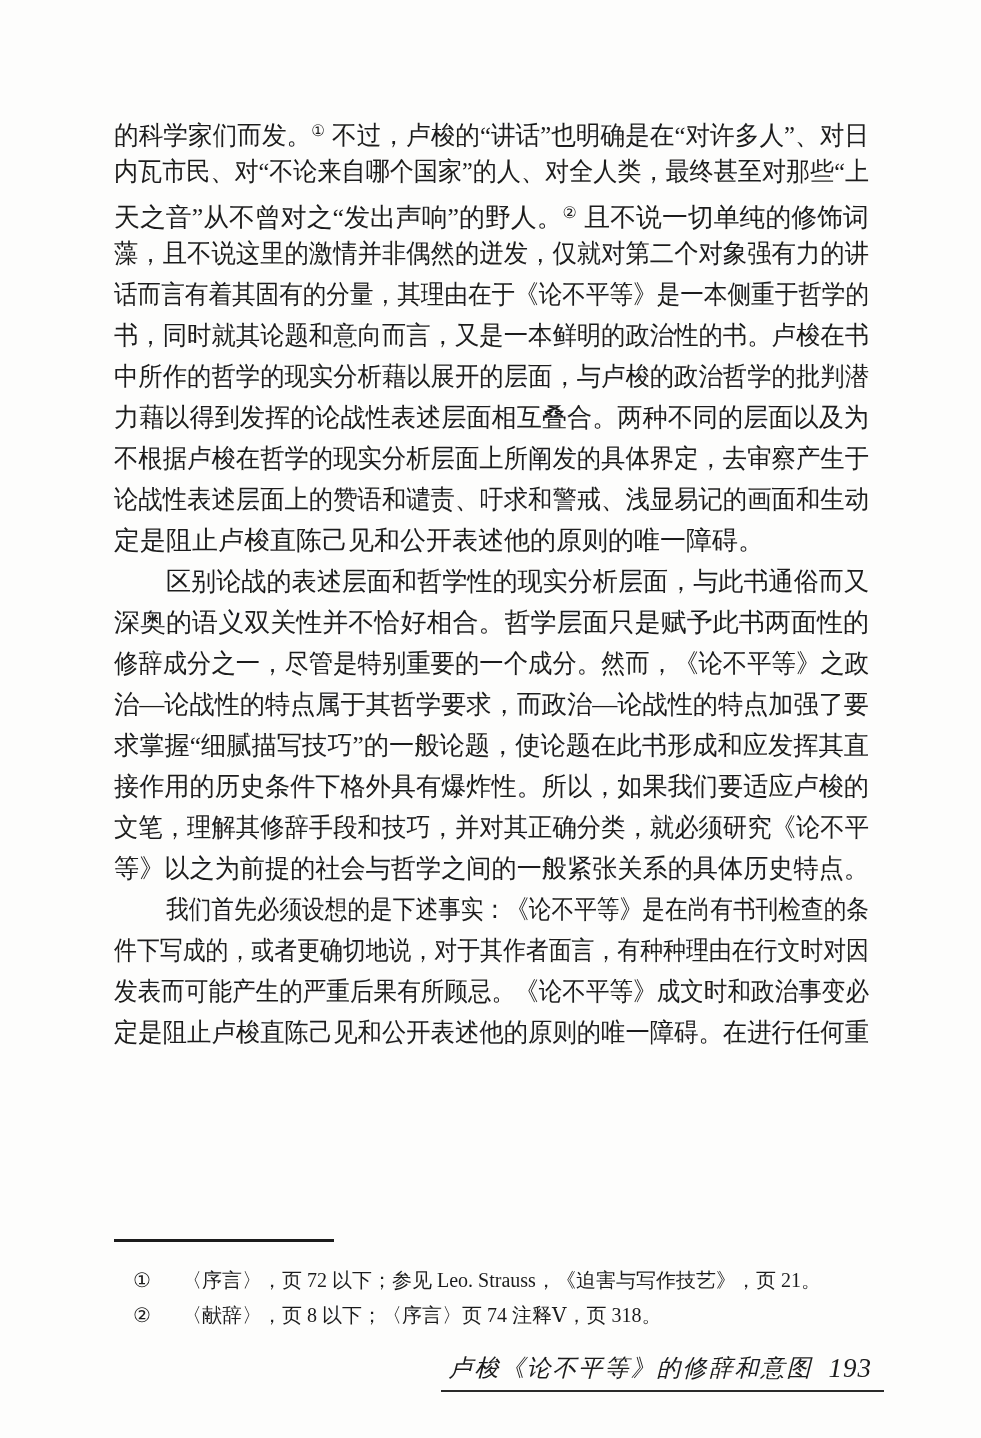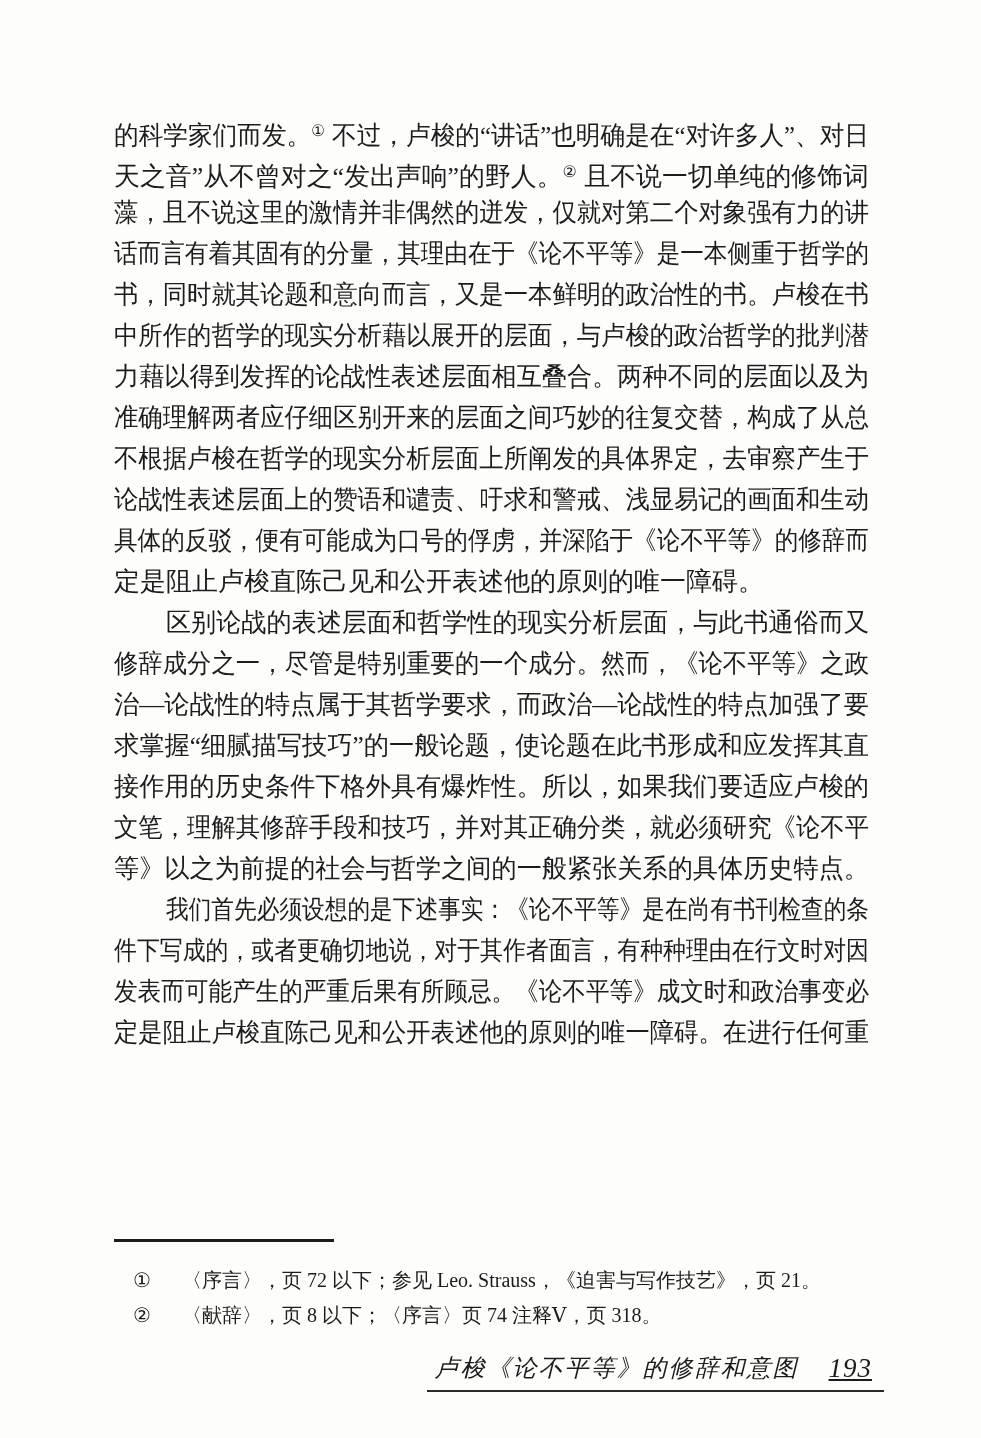--- a/index.html
+++ b/index.html
@@ -47,45 +47,44 @@
     position:absolute; top:1351px; right:97px;
     display:flex; align-items:center;
     font-style:italic;
     font-size:24px;
     line-height:34px;
     border-bottom:2px solid #2a2a2a;
     padding:0 12px 5px 8px;
     letter-spacing:2px;
   }
   .footer .pagenum{
-    margin-left:30px;
+    margin-left:16px;
     font-size:27px;
     letter-spacing:1px;
-    text-decoration:underline;
   }
 </style>
 </head>
 <body>
 
 <div class="page">
 
   <div class="bodytext">
     <div class="bodyline"><span class="lt" style="transform: scaleX(0.948474);">的科学家们而发。<sup>①</sup> 不过，卢梭的“讲话”也明确是在“对许多人”、对日</span></div>
+    <div class="bodyline"><span class="lt" style="transform: scaleX(0.926807);">内瓦市民、对“不论来自哪个国家”的人、对全人类，最终甚至对那些“上</span></div>
     <div class="bodyline"><span class="lt" style="transform: scaleX(0.995427);">天之音”从不曾对之“发出声响”的野人。<sup>②</sup> 且不说一切单纯的修饰词</span></div>
     <div class="bodyline"><span class="lt" style="transform: scaleX(0.936725);">藻，且不说这里的激情并非偶然的迸发，仅就对第二个对象强有力的讲</span></div>
     <div class="bodyline"><span class="lt" style="transform: scaleX(0.907452);">话而言有着其固有的分量，其理由在于《论不平等》是一本侧重于哲学的</span></div>
     <div class="bodyline"><span class="lt" style="transform: scaleX(0.936725);">书，同时就其论题和意向而言，又是一本鲜明的政治性的书。卢梭在书</span></div>
     <div class="bodyline"><span class="lt" style="transform: scaleX(0.936725);">中所作的哲学的现实分析藉以展开的层面，与卢梭的政治哲学的批判潜</span></div>
     <div class="bodyline"><span class="lt" style="transform: scaleX(0.967949);">力藉以得到发挥的论战性表述层面相互叠合。两种不同的层面以及为</span></div>
-    <div class="bodyline"><span class="lt" style="transform: scaleX(0.936725);">准确理解两者应仔细区别开来的层面之间巧妙的往复交替，构成了从总</span></div>
     <div class="bodyline"><span class="lt" style="transform: scaleX(0.936725);">不根据卢梭在哲学的现实分析层面上所阐发的具体界定，去审察产生于</span></div>
     <div class="bodyline"><span class="lt" style="transform: scaleX(0.936725);">论战性表述层面上的赞语和谴责、吁求和警戒、浅显易记的画面和生动</span></div>
-    <div class="bodyline"><span class="lt" style="transform: scaleX(0.907452);">具体的反驳，便有可能成为口号的俘虏，并深陷于《论不平等》的修辞而</span></div>
     <div class="bodyline nofill"><span class="lt">定是阻止卢梭直陈己见和公开表述他的原则的唯一障碍。</span></div>
     <div class="bodyline indent"><span class="lt" style="transform: scaleX(0.965659);">区别论战的表述层面和哲学性的现实分析层面，与此书通俗而又</span></div>
+    <div class="bodyline"><span class="lt" style="transform: scaleX(1.00133);">深奥的语义双关性并不恰好相合。哲学层面只是赋予此书两面性的</span></div>
     <div class="bodyline"><span class="lt" style="transform: scaleX(0.936725);">修辞成分之一，尽管是特别重要的一个成分。然而，《论不平等》之政</span></div>
     <div class="bodyline"><span class="lt" style="transform: scaleX(0.967949);">治—论战性的特点属于其哲学要求，而政治—论战性的特点加强了要</span></div>
     <div class="bodyline"><span class="lt" style="transform: scaleX(0.971569);">求掌握“细腻描写技巧”的一般论题，使论题在此书形成和应发挥其直</span></div>
     <div class="bodyline"><span class="lt" style="transform: scaleX(0.967949);">接作用的历史条件下格外具有爆炸性。所以，如果我们要适应卢梭的</span></div>
     <div class="bodyline"><span class="lt" style="transform: scaleX(0.936725);">文笔，理解其修辞手段和技巧，并对其正确分类，就必须研究《论不平</span></div>
     <div class="bodyline nofill"><span class="lt" style="transform: scaleX(0.967949);">等》以之为前提的社会与哲学之间的一般紧张关系的具体历史特点。</span></div>
     <div class="bodyline indent"><span class="lt" style="transform: scaleX(0.872208);">我们首先必须设想的是下述事实：《论不平等》是在尚有书刊检查的条</span></div>
     <div class="bodyline"><span class="lt" style="transform: scaleX(0.879953);">件下写成的，或者更确切地说，对于其作者面言，有种种理由在行文时对因</span></div>
     <div class="bodyline"><span class="lt" style="transform: scaleX(0.907452);">发表而可能产生的严重后果有所顾忌。《论不平等》成文时和政治事变必</span></div>
     <div class="bodyline"><span class="lt" style="transform: scaleX(0.936725);">定是阻止卢梭直陈己见和公开表述他的原则的唯一障碍。在进行任何重</span></div>

